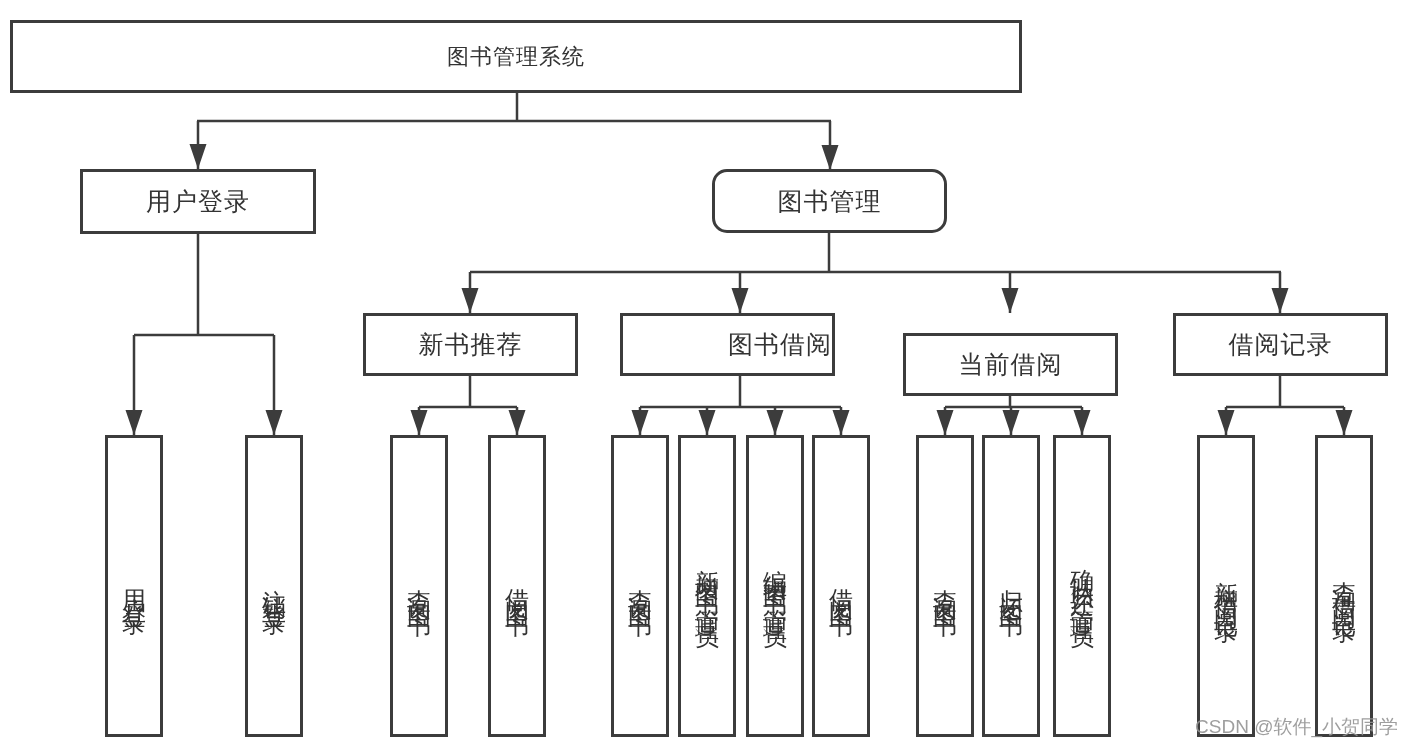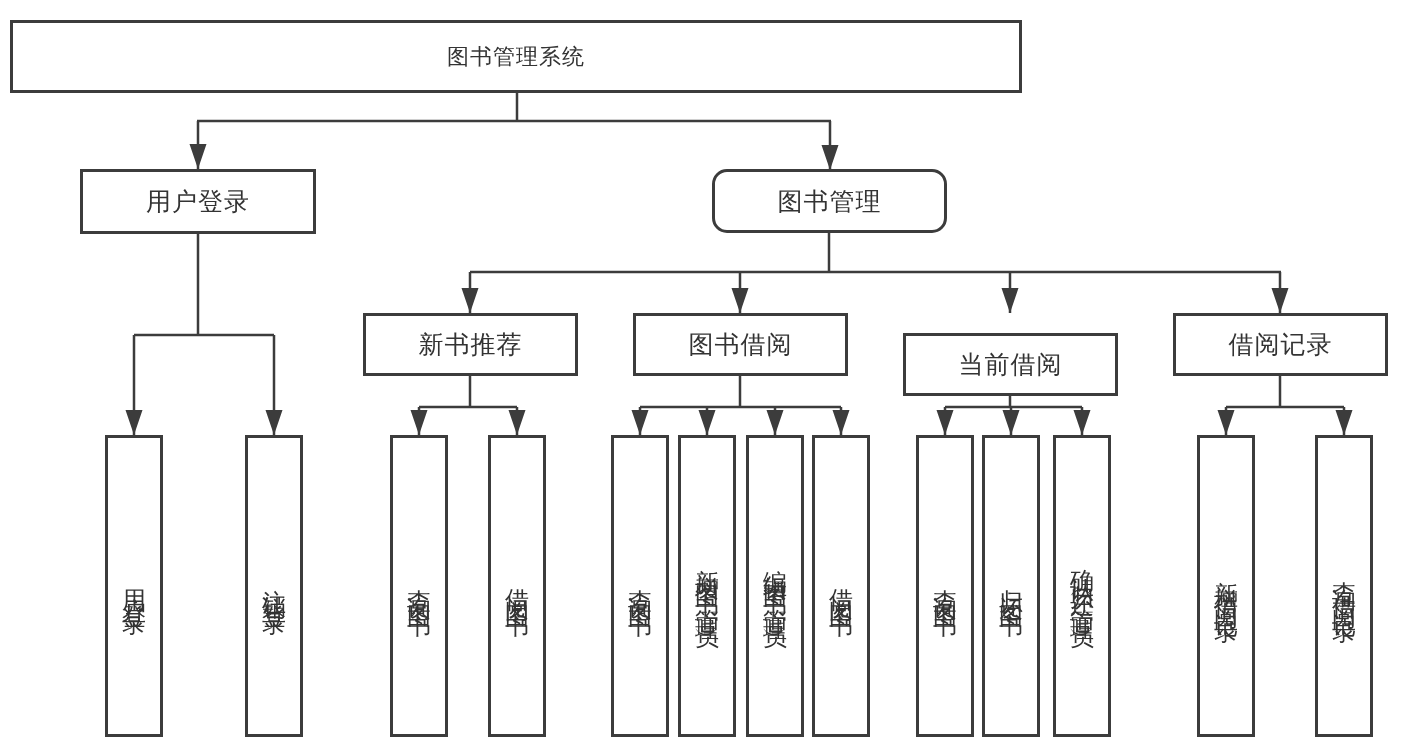--- a/index.html
+++ b/index.html
@@ -17,21 +17,21 @@
   }
   .hbox .lbl { font-size:25px; letter-spacing:1px; white-space:nowrap; }
   .root-box { left:10px; top:20px; width:1012px; height:73px; }
   .root-box .lbl { font-size:22px; }
 
   .n-user-login { left:80px;  top:169px; width:236px; height:65px; }
   .n-book-mgmt  { left:712px; top:169px; width:235px; height:64px;border-radius:15px; }
 
   .lvl3 { top:313px; width:215px; height:63px; }
   .n-newbook { left:363px; }
-  .n-borrowing { left:633px; }
+  .n-borrowing { left:620px;justify-content:flex-end; }
   .n-current { left:903px;margin-top:20px; }
   .n-records { left:1173px; }
 
   .vbox {
     position:absolute; box-sizing:border-box; background:#ffffff;
     border:3px solid #3c3c3c; top:435px; width:58px; height:302px;
     display:flex; align-items:center; justify-content:center; z-index:2;
   }
   .vbox .lbl {
     writing-mode:vertical-rl; text-orientation:mixed;
@@ -134,14 +134,15 @@
     <span class="lbl">确认归还（管理员）</span>
   </div>
 
   <div class="vbox v12">
     <span class="lbl">新增借阅记录</span>
   </div>
   <div class="vbox v13">
     <span class="lbl">查询借阅记录</span>
   </div>
 
+  <div class="watermark">CSDN @软件_小贺同学</div>
 
 </div>
 
 </body></html>

